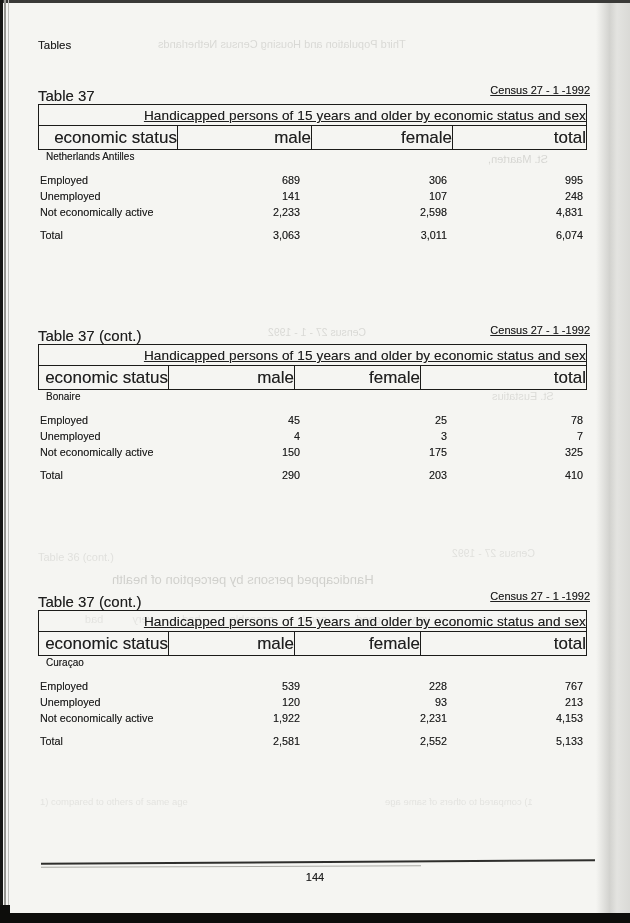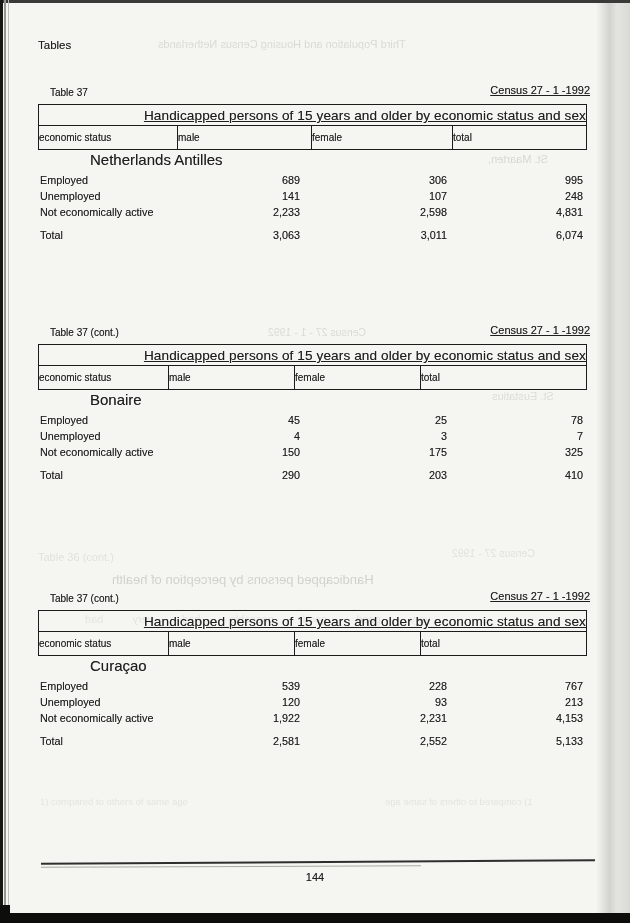--- a/index.html
+++ b/index.html
@@ -22,30 +22,30 @@
   .scan-bottom-wedge{position:absolute;left:0;top:905px;width:10px;height:10px;background:#0d0d0b;z-index:6;}
 
   
   .bleed{position:absolute;color:#6a6a64;white-space:nowrap;z-index:1;}
   .bleed.mir{transform:scaleX(-1);transform-origin:center;}
 
   
   .content{position:absolute;inset:0;z-index:3;}
   .page-head{position:absolute;left:38px;top:39px;font-size:11.5px;}
   .section{position:absolute;left:38px;width:550px;height:170px;}
-  .cap-left{position:absolute;left:12px;top:0;font-size:10px;}
+  .cap-left{position:absolute;left:0;top:0;font-size:15px;}
   .cap-right{position:absolute;right:-2px;top:-3px;font-size:11px;text-decoration:underline;}
   .box{position:absolute;left:0;top:17px;width:547px;border:1.6px solid #1b1b19;background:rgba(255,255,255,.0);}
   .box-title{height:20px;line-height:21px;text-align:right;font-size:13.6px;border-bottom:1.4px solid #1b1b19;letter-spacing:.1px;text-decoration:underline;}
   .box-cols{display:flex;height:23px;}
-  .box-cols .c{line-height:23px;text-align:left;font-size:10px;box-sizing:border-box;}
+  .box-cols .c{line-height:23px;text-align:right;font-size:17px;box-sizing:border-box;}
   .box-cols .c + .c{border-left:1.4px solid #1b1b19;}
   .cols-a .c0{width:138px;} .cols-a .c1{width:134px;} .cols-a .c2{width:141px;} .cols-a .c3{flex:1;}
   .cols-b .c0{width:129px;} .cols-b .c1{width:126px;} .cols-b .c2{width:126px;} .cols-b .c3{flex:1;}
-  .region{position:absolute;left:8px;top:64px;font-size:15px;margin-left:44px;}
+  .region{position:absolute;left:8px;top:64px;font-size:10px;}
   .row{position:absolute;left:0;width:550px;height:14px;font-size:10.8px;}
   .row .lbl{position:absolute;left:2px;top:0;}
   .row .v{position:absolute;top:0;text-align:right;}
   .row .vm{left:150px;width:112px;}
   .row .vf{left:300px;width:109px;}
   .row .vt{left:430px;width:115px;}
   .r0{top:87px}.r1{top:103px}.r2{top:119px}.rt{top:142px}
 
   .footer-rule{position:absolute;left:41px;top:861px;width:554px;height:3px;
     border-top:2.4px solid #2e2e2c;transform:rotate(-.35deg);z-index:3;}

